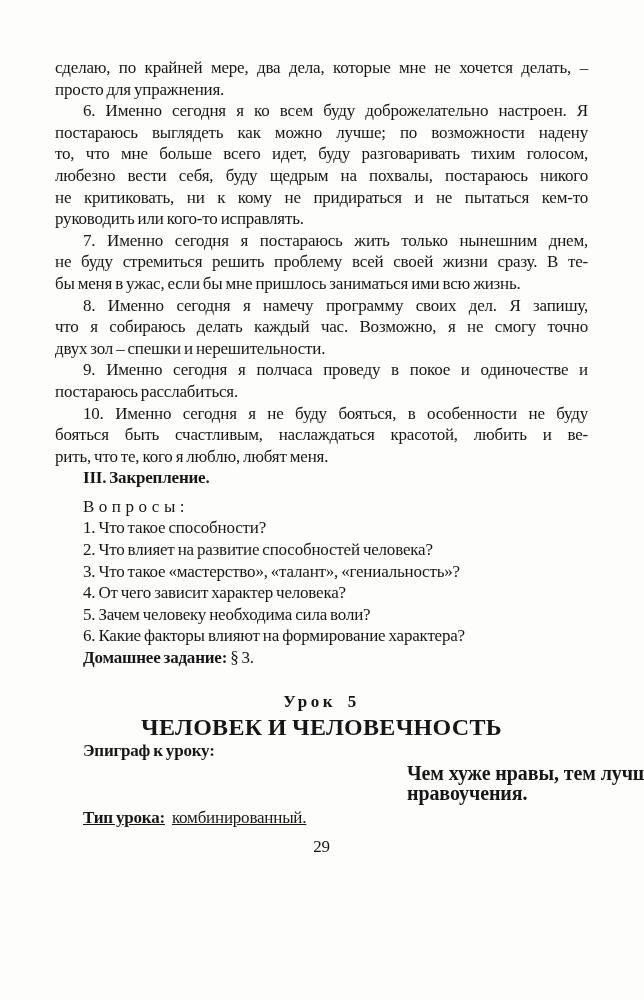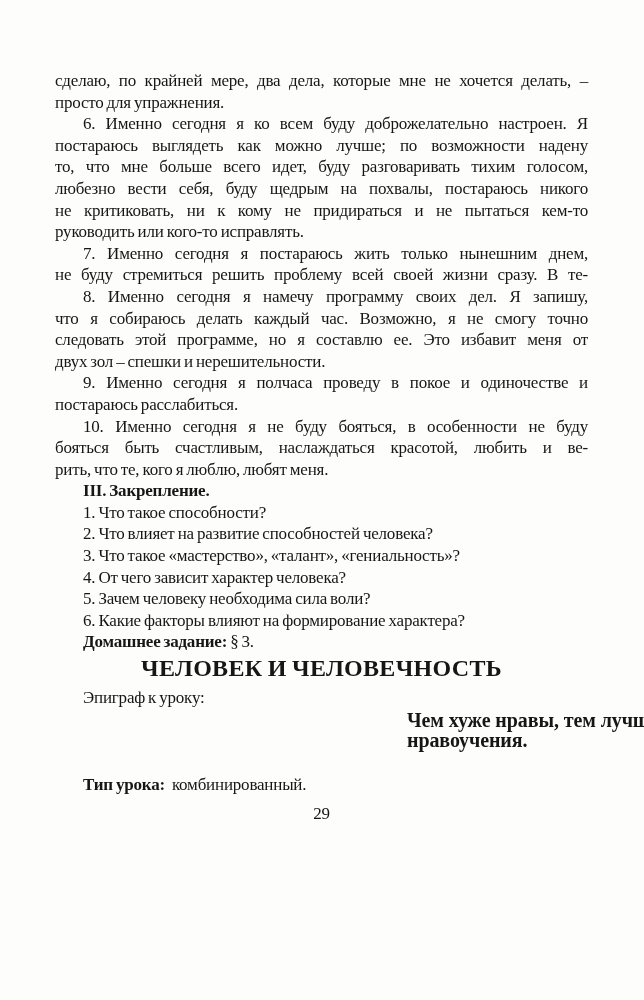--- a/index.html
+++ b/index.html
@@ -12,21 +12,21 @@
     width: 644px;
     height: 1000px;
     background: #fdfdfc;
     overflow: hidden;
     font-family: "Liberation Serif", "DejaVu Serif", serif;
     color: #161616;
   }
   .text-block {
     position: absolute;
     left: 55px;
-    top: 70px;
+    top: 57px;
     width: 533px;
     font-size: 17px;
     letter-spacing: -0.2px;
     word-spacing: -1px;
   }
   .line {
     line-height: 21.6px;
     white-space: nowrap;
   }
   .para .line { white-space: normal; }
@@ -64,45 +64,45 @@
   }
   .lesson-title {
     margin-top: 2px;
     line-height: 26px;
     text-align: center;
     font-weight: bold;
     font-size: 24px;
     letter-spacing: 0.3px;
   }
   .epigraph-label {
-    margin-top: 6px;
     line-height: 21.6px;
     padding-left: 28px;
-    font-weight: normal;
+    font-weight: bold;
   }
   .epigraph {
     margin-top: 1px;
     margin-left: 352px;
     width: 181px;
     font-size: 20px;
     letter-spacing: -0.1px;
     word-spacing: 0;
     font-weight: bold;
   }
   .epigraph .eline { line-height: 20px; text-align: left; white-space: nowrap; }
   .epigraph .aline {
     line-height: 20px;
     text-align: right;
     font-style: italic;
     white-space: nowrap;
   }
   .lesson-type {
-    margin-top: 24px;
+    margin-top: 4px;
     line-height: 21.6px;
     padding-left: 28px;
+    text-decoration: underline;
   }
   .lesson-type .label { font-weight: bold; }
   .lesson-type .value { margin-left: 7px; }
   .page-number {
     margin-top: 8px;
     line-height: 21.6px;
     text-align: center;
   }
 </style>
 </head>
@@ -120,55 +120,57 @@
           <div class="line just indent">6. Именно сегодня я ко всем буду доброжелательно настроен. Я</div>
           <div class="line just">постараюсь выглядеть как можно лучше; по возможности надену</div>
           <div class="line just">то, что мне больше всего идет, буду разговаривать тихим голосом,</div>
           <div class="line just">любезно вести себя, буду щедрым на похвалы, постараюсь никого</div>
           <div class="line just">не критиковать, ни к кому не придираться и не пытаться кем-то</div>
           <div class="line last">руководить или кого-то исправлять.</div>
         </div>
         <div class="para">
           <div class="line just indent">7. Именно сегодня я постараюсь жить только нынешним днем,</div>
           <div class="line just">не буду стремиться решить проблему всей своей жизни сразу. В те-</div>
+          <div class="line last">бы меня в ужас, если бы мне пришлось заниматься ими всю жизнь.</div>
         </div>
         <div class="para">
           <div class="line just indent">8. Именно сегодня я намечу программу своих дел. Я запишу,</div>
           <div class="line just">что я собираюсь делать каждый час. Возможно, я не смогу точно</div>
-          <div class="line just">следовать этой программе, но я составлю ее. Это избавит меня от</div>
           <div class="line last">двух зол – спешки и нерешительности.</div>
         </div>
         <div class="para">
           <div class="line just indent">9. Именно сегодня я полчаса проведу в покое и одиночестве и</div>
           <div class="line last">постараюсь расслабиться.</div>
         </div>
         <div class="para">
           <div class="line just indent">10. Именно сегодня я не буду бояться, в особенности не буду</div>
           <div class="line just">бояться быть счастливым, наслаждаться красотой, любить и ве-</div>
           <div class="line last">рить, что те, кого я люблю, любят меня.</div>
         </div>
       </div>
 
     <div class="section-heading">III. Закрепление.</div>
 
+    <div class="questions-label">Вопросы:</div>
 
     <div class="qlist">
         <div class="qline">1. Что такое способности?</div>
         <div class="qline">2. Что влияет на развитие способностей человека?</div>
         <div class="qline">3. Что такое «мастерство», «талант», «гениальность»?</div>
         <div class="qline">4. От чего зависит характер человека?</div>
         <div class="qline">5. Зачем человеку необходима сила воли?</div>
         <div class="qline">6. Какие факторы влияют на формирование характера?</div>
       </div>
 
     <div class="homework">
       <span class="label">Домашнее задание:</span>
       <span class="value">§ 3.</span>
     </div>
 
+    <div class="lesson-kicker">Урок 5</div>
 
     <div class="lesson-title">ЧЕЛОВЕК И ЧЕЛОВЕЧНОСТЬ</div>
 
     <div class="epigraph-label">Эпиграф к уроку:</div>
 
     <div class="epigraph">
       <div>
           <div class="eline">Чем хуже нравы, тем лучше</div>
           <div class="eline">нравоучения.</div>
         </div>

